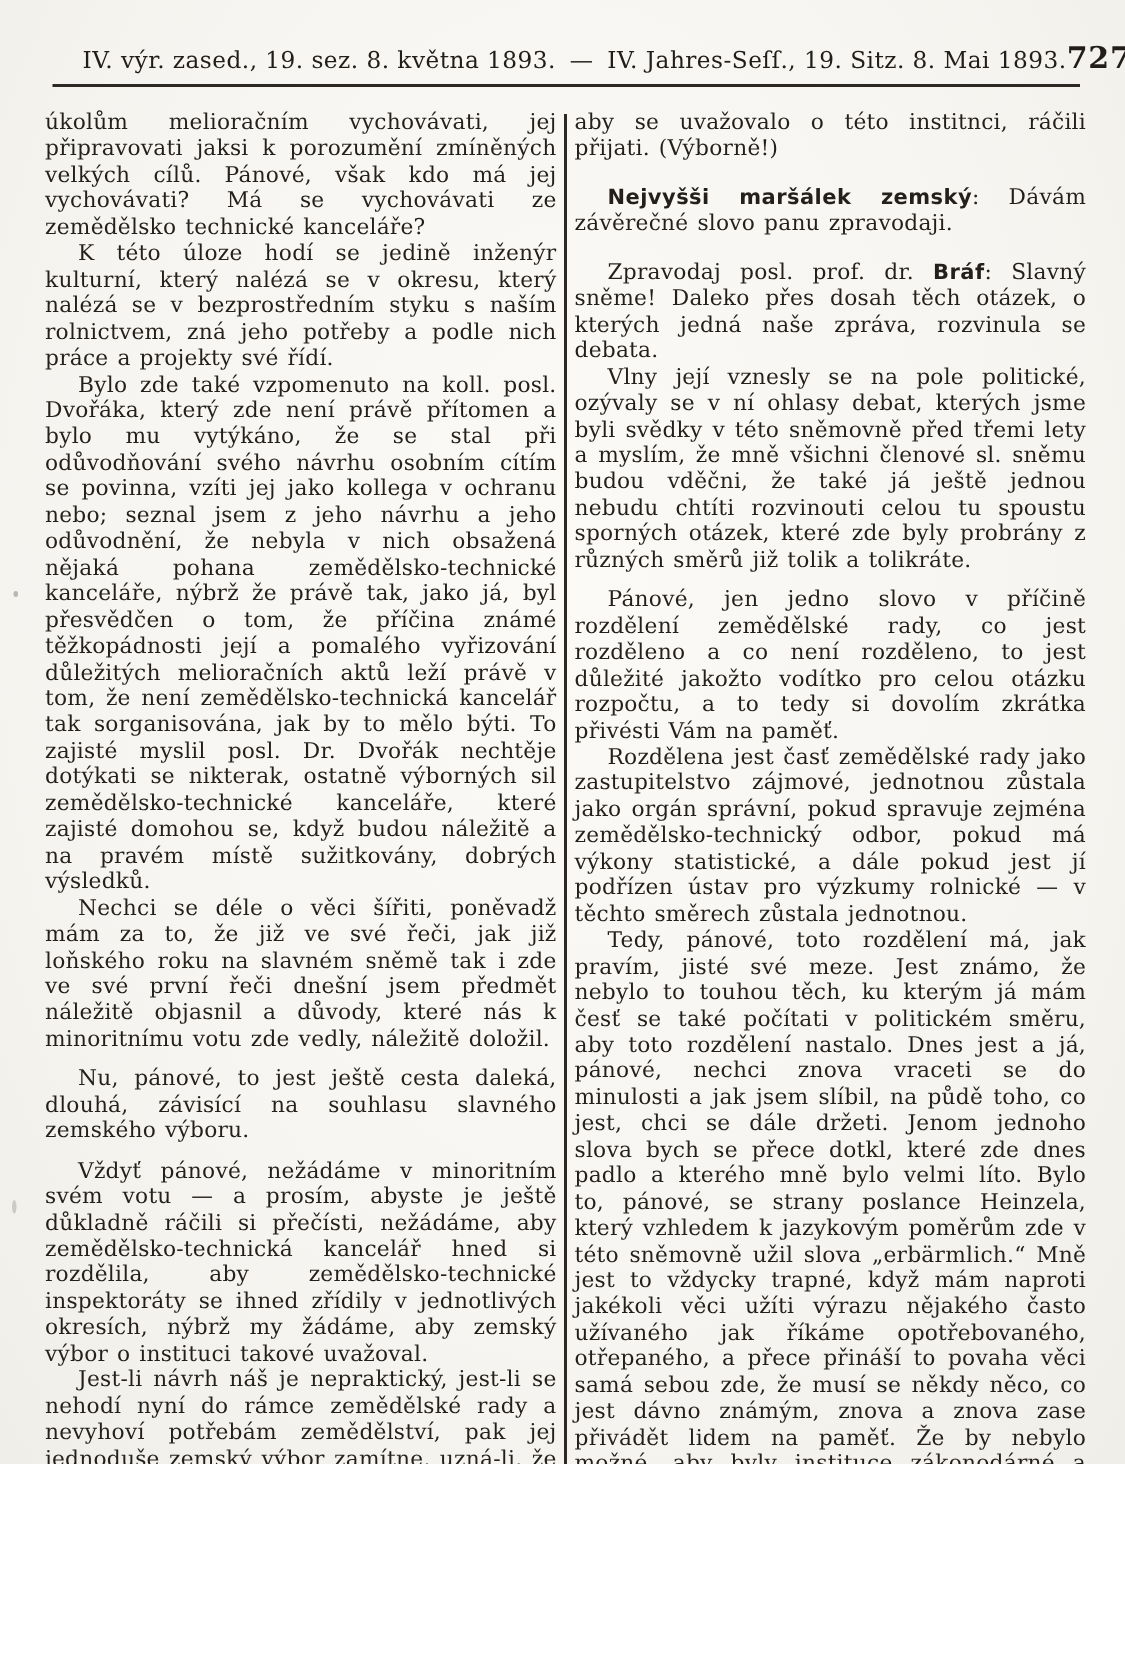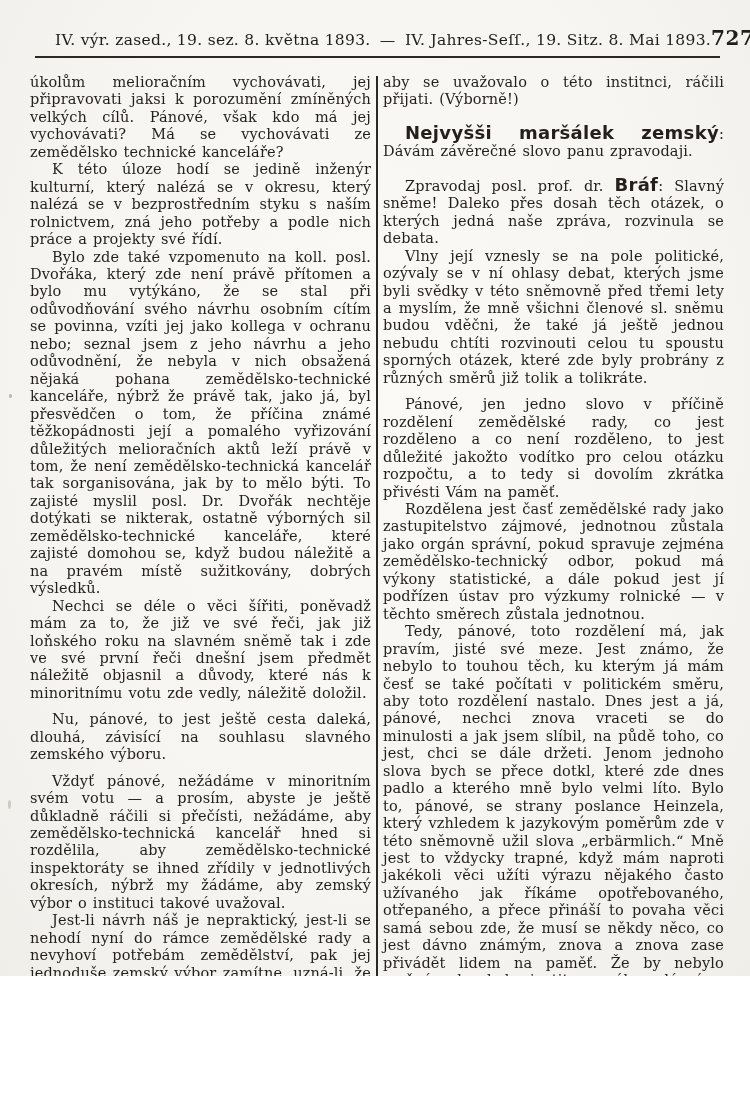--- a/index.html
+++ b/index.html
@@ -67,21 +67,21 @@
     word-spacing: 1.2px;
     color: #241f1a;
   }
   .col p { margin: 0; }
   .col p.indent { text-indent: 22px; }
   .col p.gap-s { margin-top: 9px; }
   .col p.gap-l { margin-top: 15px; }
   .speaker {
     font-family: "DejaVu Sans", "Liberation Sans", sans-serif;
     font-weight: bold;
-    font-size: 18px;
+    font-size: 14px;
     letter-spacing: 0.3px;
   }
   .signature {
     text-align: right;
     padding-right: 22px;
     margin-top: 1px;
     font-size: 15px;
     letter-spacing: 0.5px;
   }
   .speck {

